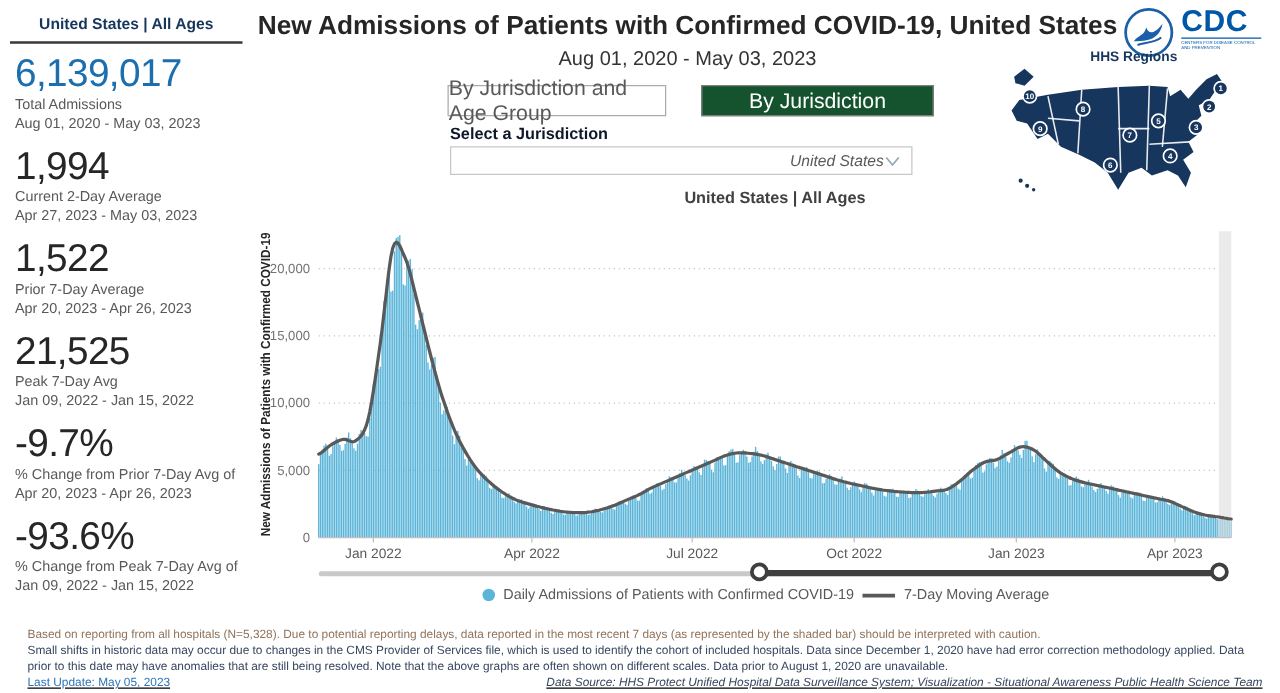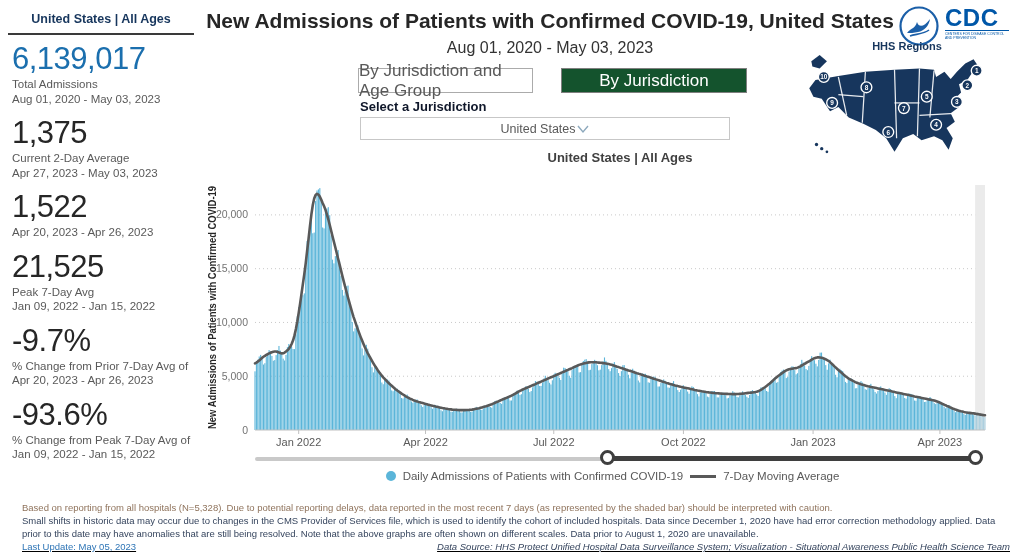--- a/index.html
+++ b/index.html
@@ -20,21 +20,21 @@
   #main-title { left:200px; top:9px; width:700px; text-align:center; font-size:21px; color:#262626;font-weight:bold; }
   #date-subtitle { left:205px; top:39px; width:690px; text-align:center; font-size:16px; color:#333333; }
 
   
   .tab { position:absolute; top:68px; height:25px; font-size:17px; display:flex; align-items:center; justify-content:center; cursor:pointer; }
   #tab-age { left:358px; width:175px; background:#ffffff; border:1px solid #ababab; color:#595959; }
   #tab-jur { left:561px; width:186px; background:#14532d; border:1px solid #7f7f7f; color:#ffffff; }
 
   #select-label { left:360px; top:99px; font-size:13px; font-weight:700; color:#0f172a; }
   #jurisdiction-dd { left:360px; top:117px; width:370px; height:23px; background:#ffffff; border:1px solid #c7c7c7;
-     display:flex; align-items:center; justify-content:center; padding:0 8px; cursor:pointer; }
+     display:flex; align-items:center; justify-content:flex-end; padding:0 8px; cursor:pointer;font-style:italic; }
   #jurisdiction-dd .dd-text { font-size:12.5px; color:#595959; }
 
   
   #hhs-logo { left:898px; top:5px; }
   #cdc-logo { left:945px; top:6px; width:64px; text-align:left; }
   #cdc-logo .cdc-word { font-size:24px; font-weight:700; color:#0057a8; letter-spacing:0.5px; line-height:24px; }
   #cdc-logo .cdc-sub { font-size:3.5px; color:#0057a8; line-height:4px; border-top:1px solid #0057a8; padding-top:1px; }
 
   
   #map-box { left:793px; top:40px; width:228px; }
@@ -70,26 +70,27 @@
 <div id="sidebar">
   <div class="banner">United States | All Ages</div>
   <div class="banner-rule"></div>
 
   <div class="stat">
     <div class="stat-value blue">6,139,017</div>
     <div class="stat-label">Total Admissions</div>
     <div class="stat-dates">Aug 01, 2020 - May 03, 2023</div>
   </div>
   <div class="stat">
-    <div class="stat-value">1,375</div>
+    <div class="stat-value">1,994</div>
     <div class="stat-label">Current 2-Day Average</div>
     <div class="stat-dates">Apr 27, 2023 - May 03, 2023</div>
   </div>
   <div class="stat">
     <div class="stat-value">1,522</div>
+    <div class="stat-label">Prior 7-Day Average</div>
     <div class="stat-dates">Apr 20, 2023 - Apr 26, 2023</div>
   </div>
   <div class="stat">
     <div class="stat-value">21,525</div>
     <div class="stat-label">Peak 7-Day Avg</div>
     <div class="stat-dates">Jan 09, 2022 - Jan 15, 2022</div>
   </div>
   <div class="stat">
     <div class="stat-value">-9.7%</div>
     <div class="stat-label">% Change from Prior 7-Day Avg of</div>

